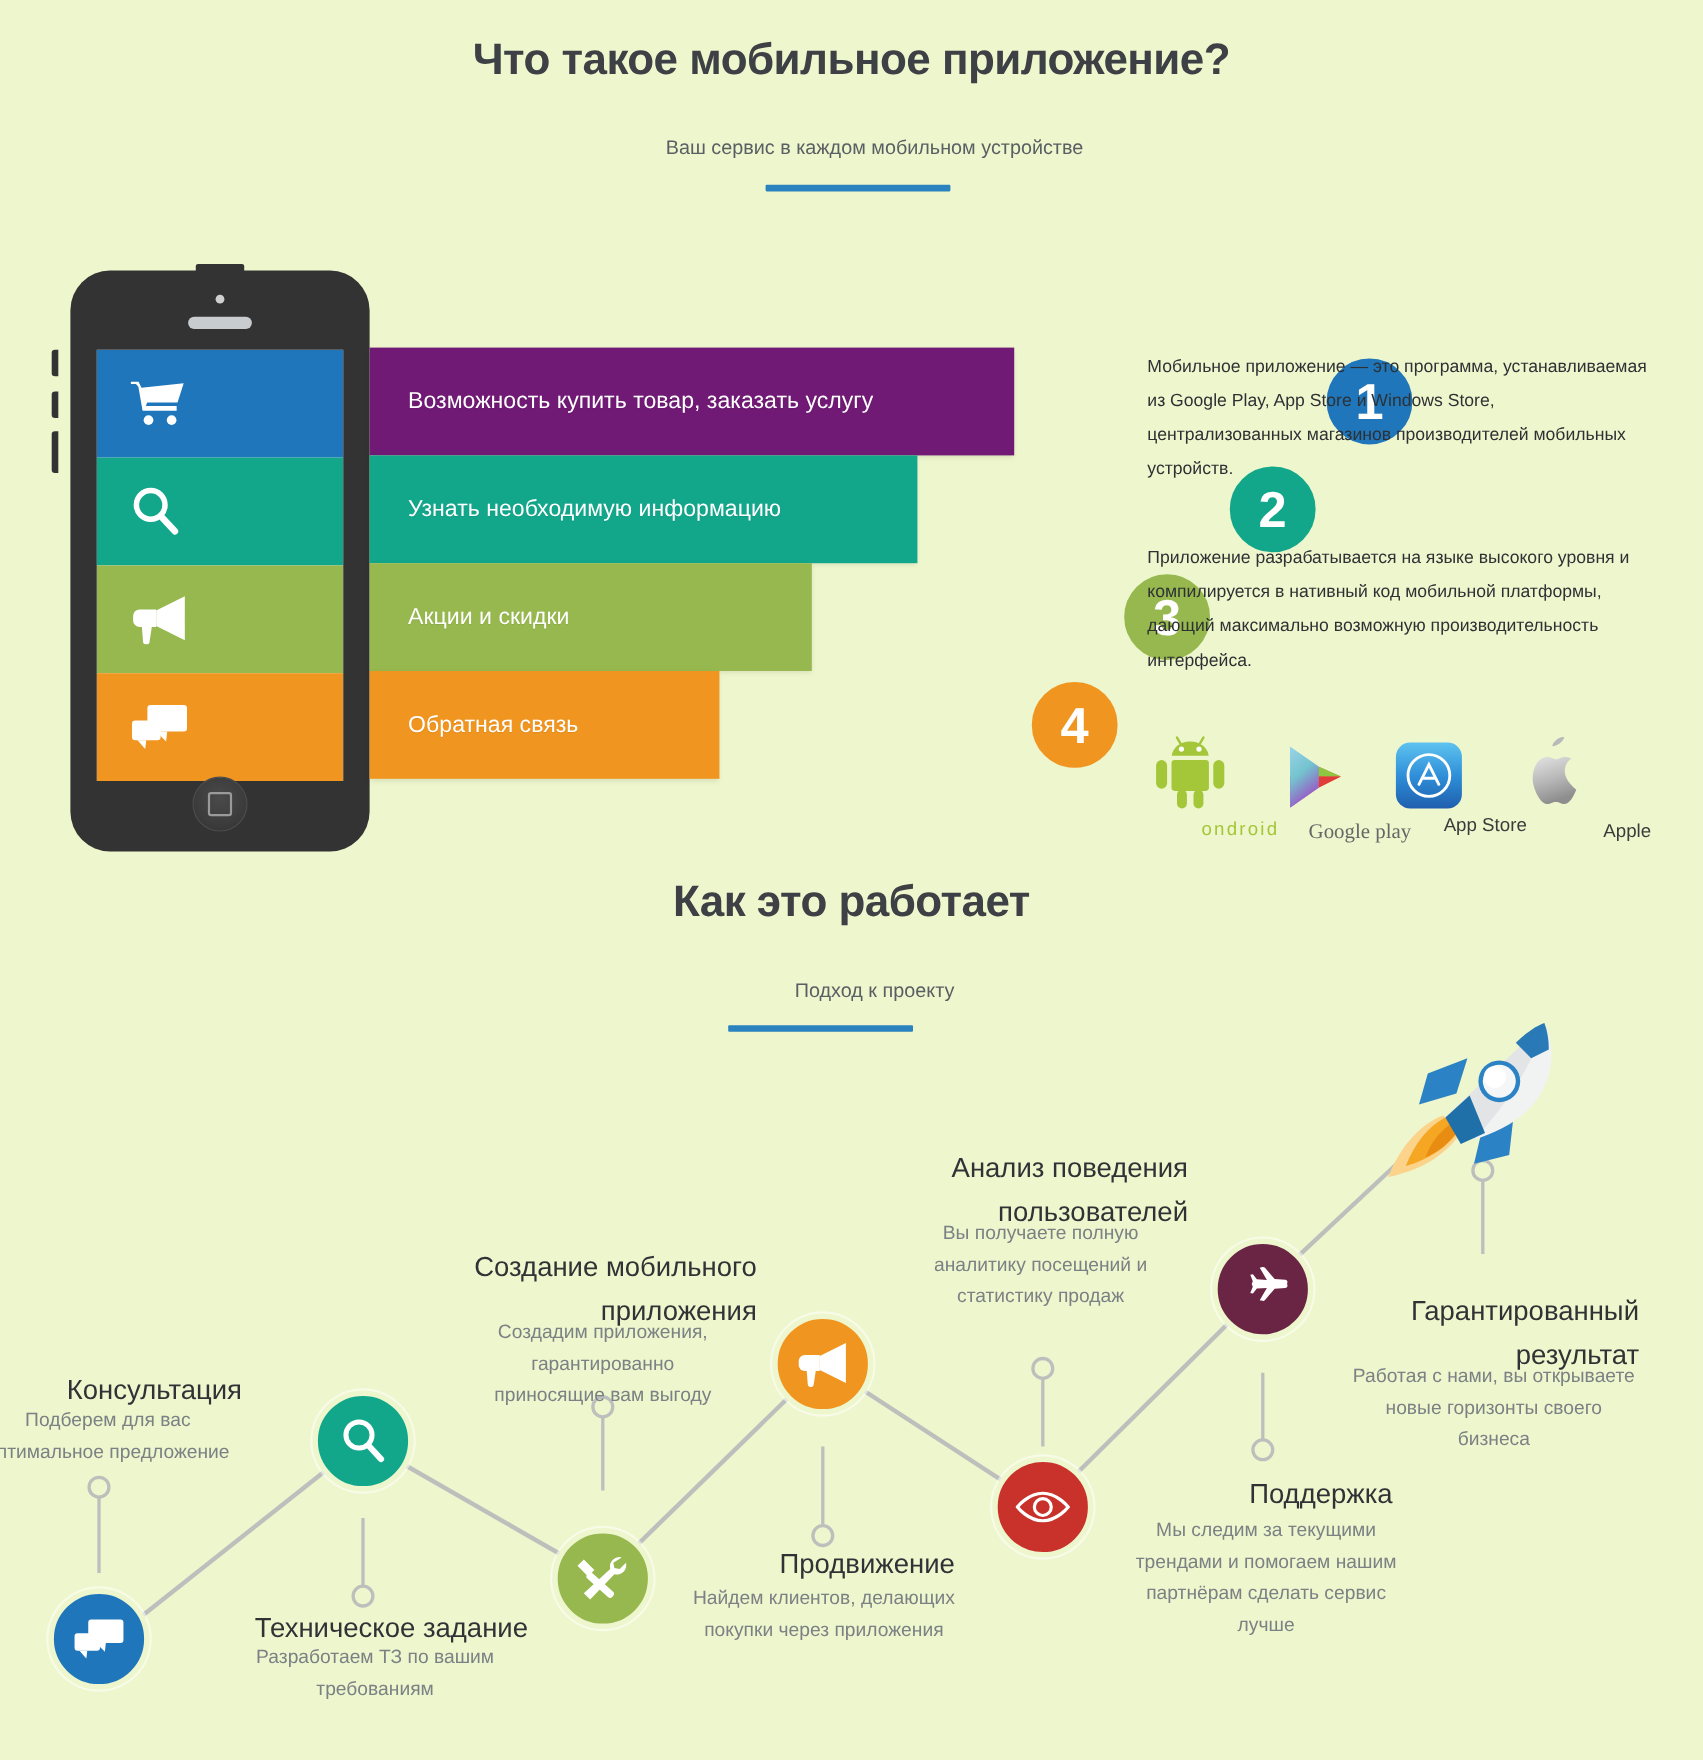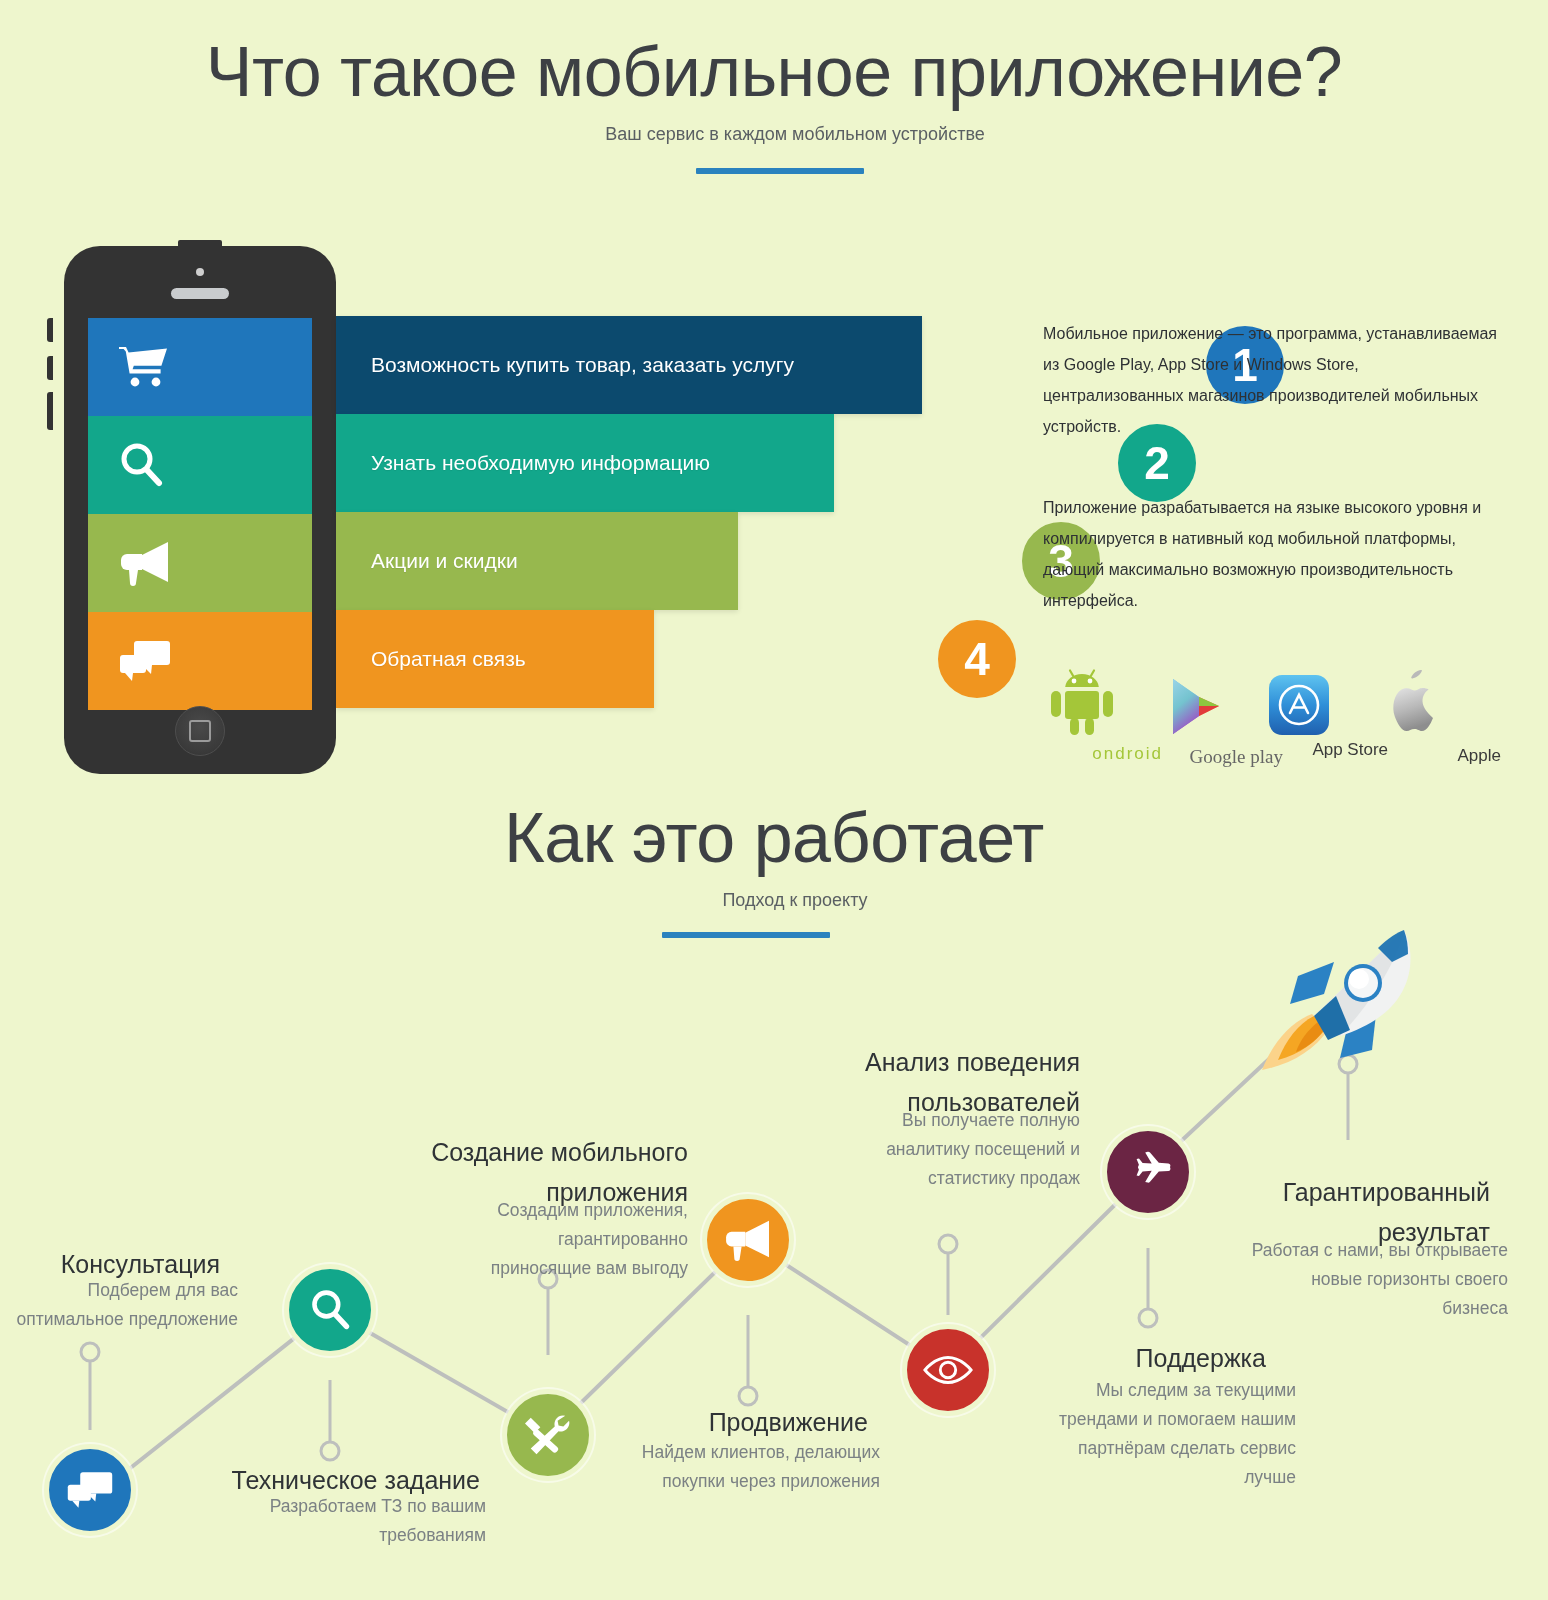--- a/index.html
+++ b/index.html
@@ -7,21 +7,21 @@
     width: 1548px; height: 1600px;
     background: #eef6cd;
     font-family: "Liberation Sans", sans-serif;
     overflow: hidden;
   }
   #root { position: relative; width: 1548px; height: 1600px; }
 
   
   .sec-title {
     position: absolute; width: 100%; text-align: center;
-    font-size: 70px; font-weight: 400; color: #3d4044;
+    font-size: 40px; font-weight: 700; color: #3d4044;
     letter-spacing: -0.5px;
   }
   .sec-sub {
     position: absolute; width: 100%; text-align: center;
     font-size: 18px; color: #5a5f63; margin-left: 21px;
   }
   .accent-rule {
     position: absolute; height: 6px; background: #2a82be; border-radius: 1px;
   }
 
@@ -98,21 +98,21 @@
   .node {
     position: absolute; border-radius: 50%;
     display: flex; align-items: center; justify-content: center;
     border: 5px solid #eef6cd; box-shadow: 0 0 0 2px rgba(255,255,255,.55);
   }
   .rb-title {
     position: absolute; font-size: 25px; color: #2f3336; text-align: right;
     line-height: 40px;
   }
   .rb-desc {
-    position: absolute; font-size: 17.5px; color: #7b8184; text-align: right;
+    position: absolute; font-size: 17.5px; color: #7b8184; text-align: center;
     line-height: 29px;
   }
   svg { display: block; }
 </style>
 </head>
 <body>
 
 <div id="root">
 
   <h1 class="sec-title" style="top:32px;">Что такое мобильное приложение?</h1>
@@ -163,21 +163,21 @@
     </div>
     <div class="phone-home">
         <i></i>
       </div>
   </div>
   <div class="phone-notchtab"></div>
   <div class="phone-btn-l" style="top:318px;height:24px;"></div>
   <div class="phone-btn-l" style="top:356px;height:24px;"></div>
   <div class="phone-btn-l" style="top:392px;height:38px;"></div>
 
-  <div class="bar" style="top:316px; width:586px; background:#0c4a6e;">
+  <div class="bar" style="top:316px; width:586px; background:#701a75;">
     <span class="bar-label">Возможность купить товар, заказать услугу</span>
     <span class="bar-num" style="left:866px; background:#1f76bb;">1</span>
   </div>
 
   <div class="bar" style="top:414px; width:498px; background:#12a78b;">
     <span class="bar-label">Узнать необходимую информацию</span>
     <span class="bar-num" style="left:778px; background:#12a78b;">2</span>
   </div>
 
   <div class="bar" style="top:512px; width:402px; background:#97b84e;">

